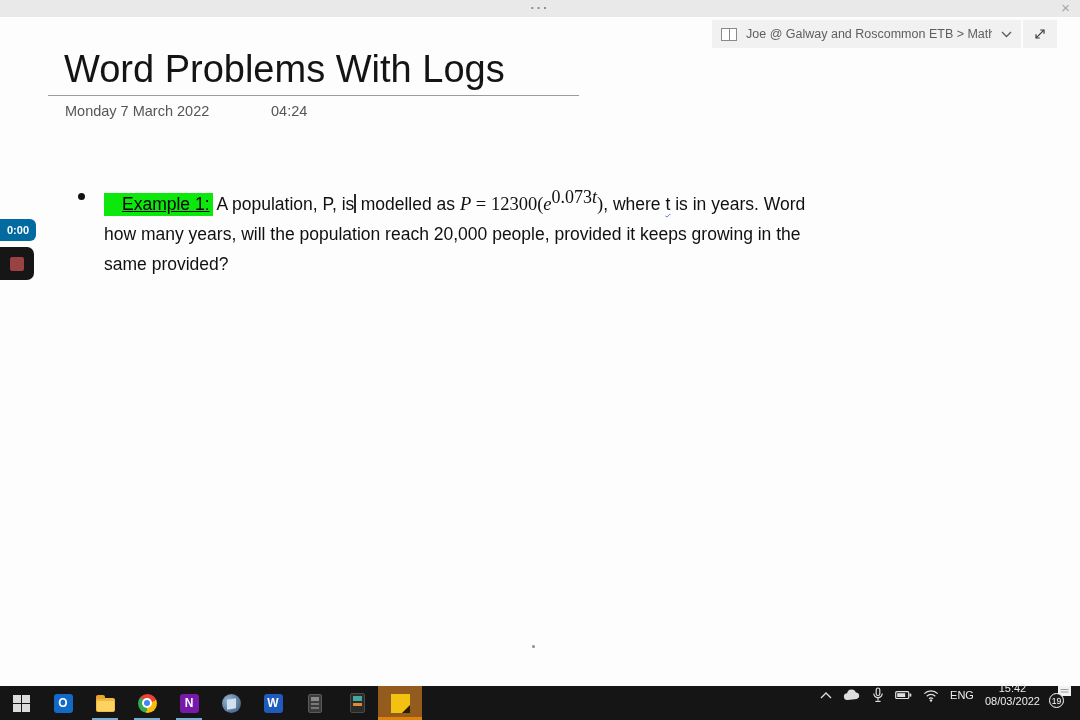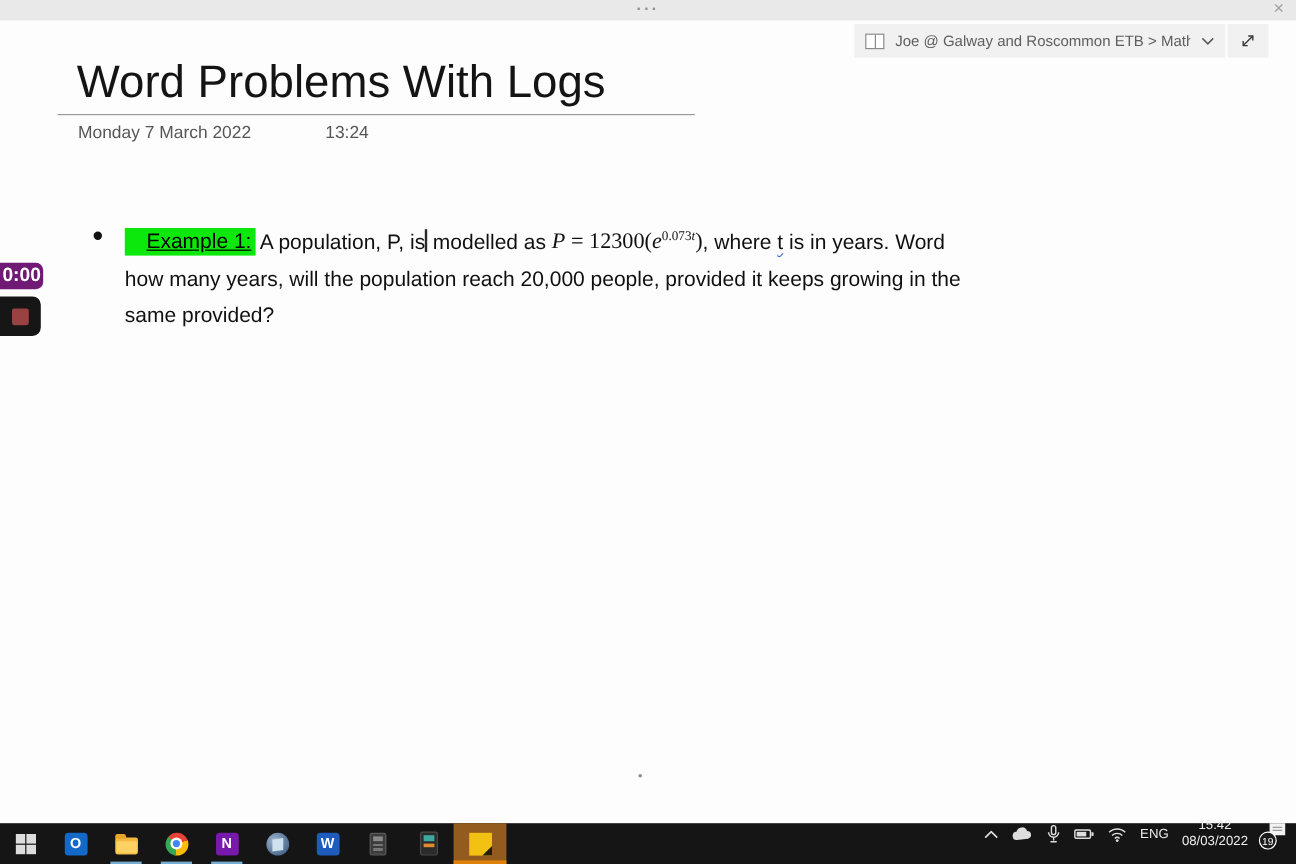--- a/index.html
+++ b/index.html
@@ -22,33 +22,33 @@
   .nb-label { flex:1; font-size:12.5px; color:#5e5e5e; white-space:nowrap; overflow:hidden; }
   .expand-btn { position:absolute; left:1023px; top:20px; width:34px; height:28px; background:#f1f1f1; display:flex; align-items:center; justify-content:center; }
 
   
   .page-title { position:absolute; left:64px; top:48px; font-size:38px; color:#141414; }
   .title-rule { position:absolute; left:48px; top:95px; width:531px; height:1px; background:#9b9b9b; }
   .page-date { position:absolute; left:65px; top:103px; font-size:14.5px; color:#565656; }
   .page-time { position:absolute; left:271px; top:103px; font-size:14.5px; color:#565656; }
 
   
-  .rec-pill { position:absolute; left:0; top:219px; width:36px; height:22px; background:#701a75; border-radius:0 6px 6px 0; color:#fff; font-size:16px; font-weight:bold; display:flex; align-items:center; justify-content:center; }
+  .rec-pill { position:absolute; left:0; top:219px; width:36px; height:22px; background:#0369a1; border-radius:0 6px 6px 0; color:#fff; font-size:11px; font-weight:bold; display:flex; align-items:center; justify-content:center; }
   .rec-stop { position:absolute; left:0; top:247px; width:34px; height:33px; background:#161616; border-radius:0 7px 7px 0; display:flex; align-items:center; justify-content:center; }
   .rec-stop .sq { width:14px; height:14px; background:#9a4242; border-radius:2px; }
 
   
   .bullet { position:absolute; left:78px; top:193px; width:7px; height:7px; border-radius:50%; background:#111; }
   .para { position:absolute; left:104px; top:182px; width:850px; font-size:17.5px; line-height:30px; color:#101010; }
   .pline { white-space:nowrap; }
   .hl { background:#0ce80c; text-decoration:underline; padding:1px 3px 2px 18px; color:#000; }
   .caret { display:inline-block; width:1.5px; height:19px; background:#2a2a2a; vertical-align:-3px; }
   .math { font-family:"Liberation Serif", serif; font-size:18.5px; }
   .mi { font-style:italic; }
-  .math sup { font-size:11px; }
+  .math sup { font-size:18px; }
   .spell { text-decoration:underline; text-decoration-style:wavy; text-decoration-color:#4169d0; text-decoration-thickness:1px; text-underline-offset:3px; }
   .stray-dot { position:absolute; left:532px; top:645px; width:3px; height:3px; background:#8d8d8d; border-radius:50%; }
 
   
   .taskbar { position:absolute; left:0; bottom:0; width:1080px; height:34px; background:#151515; }
   .tb-slot { position:absolute; top:0; width:42px; height:34px; display:flex; align-items:center; justify-content:center; }
   .tb-underline { position:absolute; bottom:0; left:8px; width:26px; height:2px; background:#76aed3; }
   .tb-active { left:378px; width:44px; background:#935c1e; }
   .tb-active .active-line { position:absolute; bottom:0; left:0; width:100%; height:3px; background:#e0820a; }
 
@@ -106,21 +106,21 @@
       <line x1="3.2" y1="10.8" x2="10.8" y2="3.2"></line>
       <polyline points="7.2,3 11,3 11,6.8"></polyline>
       <polyline points="3,7.2 3,11 6.8,11"></polyline>
     </g>
   </svg>
 </div>
 
 <div class="page-title">Word Problems With Logs</div>
 <div class="title-rule"></div>
 <div class="page-date">Monday 7 March 2022</div>
-<div class="page-time">13:24</div>
+<div class="page-time">04:24</div>
 
 <div class="rec-pill">0:00</div>
 <div class="rec-stop">
   <div class="sq"></div>
 </div>
 
 <div class="bullet"></div>
 <div class="para">
   <div class="pline"><span class="hl">Example 1:</span><span> A population, P, is</span><span class="caret"></span><span> modelled as </span><span class="math"><span class="mi">P</span><span> = 12300(</span><span class="mi">e</span><sup><span>0.073</span><span class="mi">t</span></sup><span>)</span></span><span>, where </span><span class="spell">t</span><span> is in years. Word</span></div>
   <div class="pline">how many years, will the population reach 20,000 people, provided it keeps growing in the</div>

